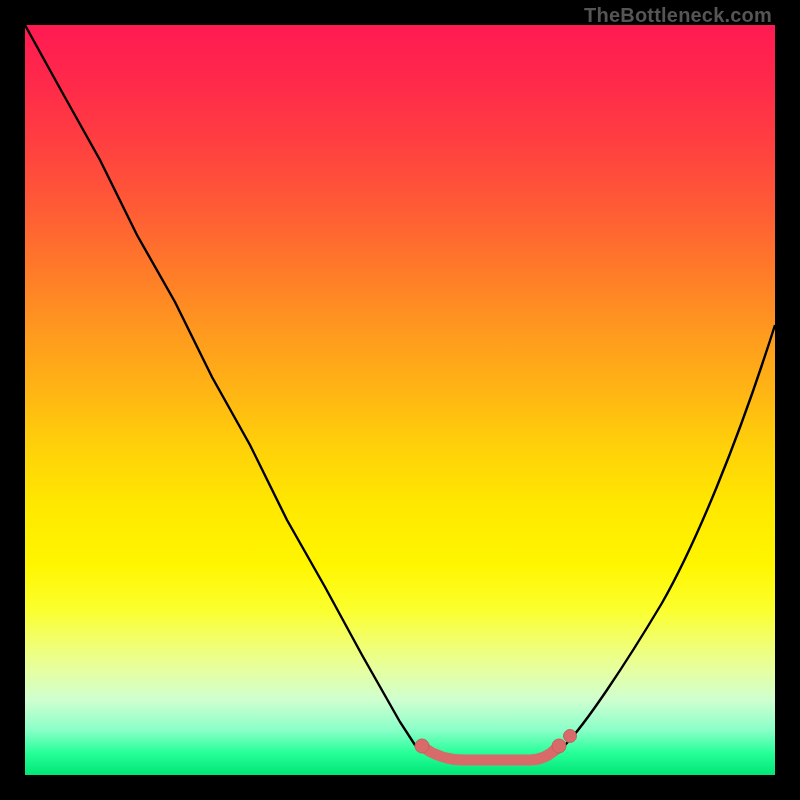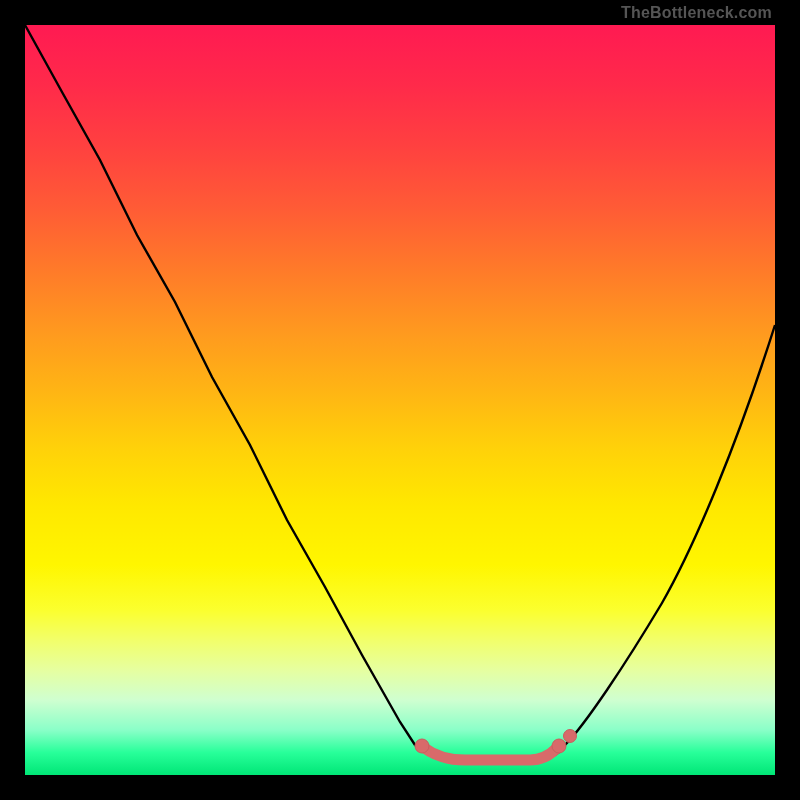--- a/index.html
+++ b/index.html
@@ -41,21 +41,21 @@
       #8affc8 94%,
       #28ff9a 97%,
       #00e676 100%
     );
   }
   .attribution {
     position: absolute;
     top: 4px;
     right: 28px;
     color: #555;
-    font-size: 16px;
+    font-size: 20px;
     font-weight: 600;
     letter-spacing: 0.2px;
     z-index: 5;
   }
   svg.curve {
     position: absolute;
     left: 0;
     top: 0;
     width: 750px;
     height: 750px;

